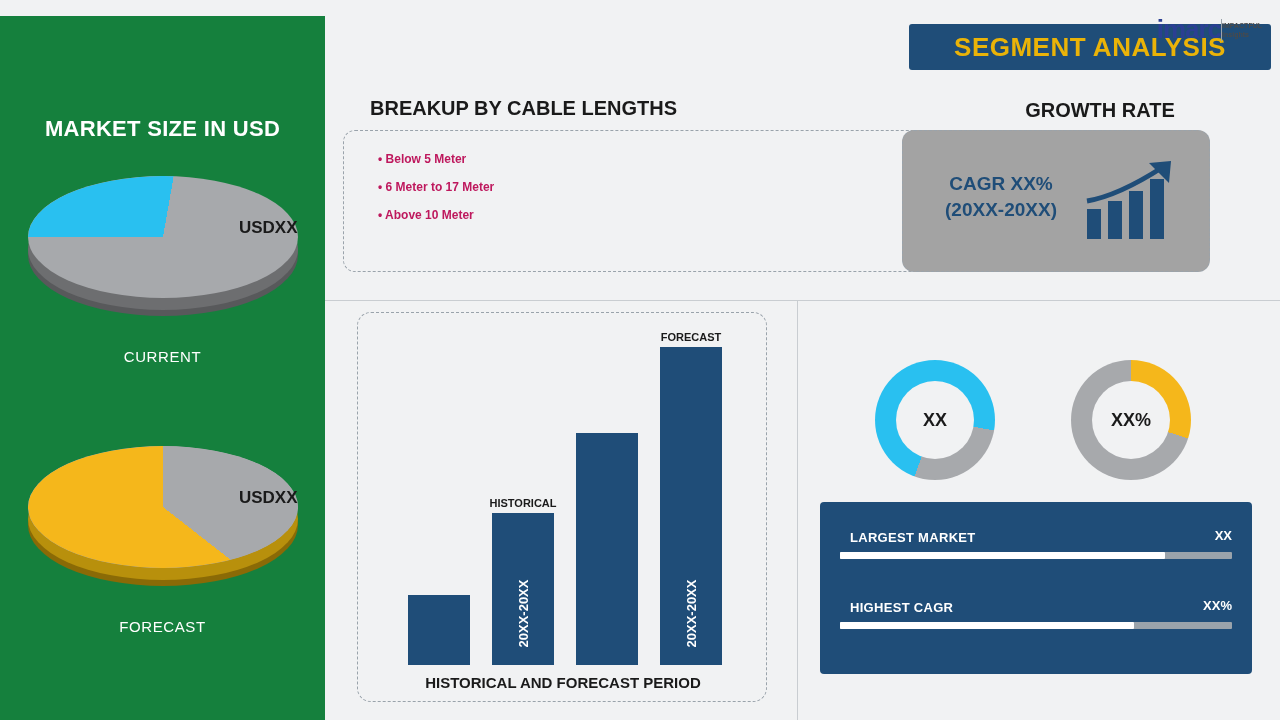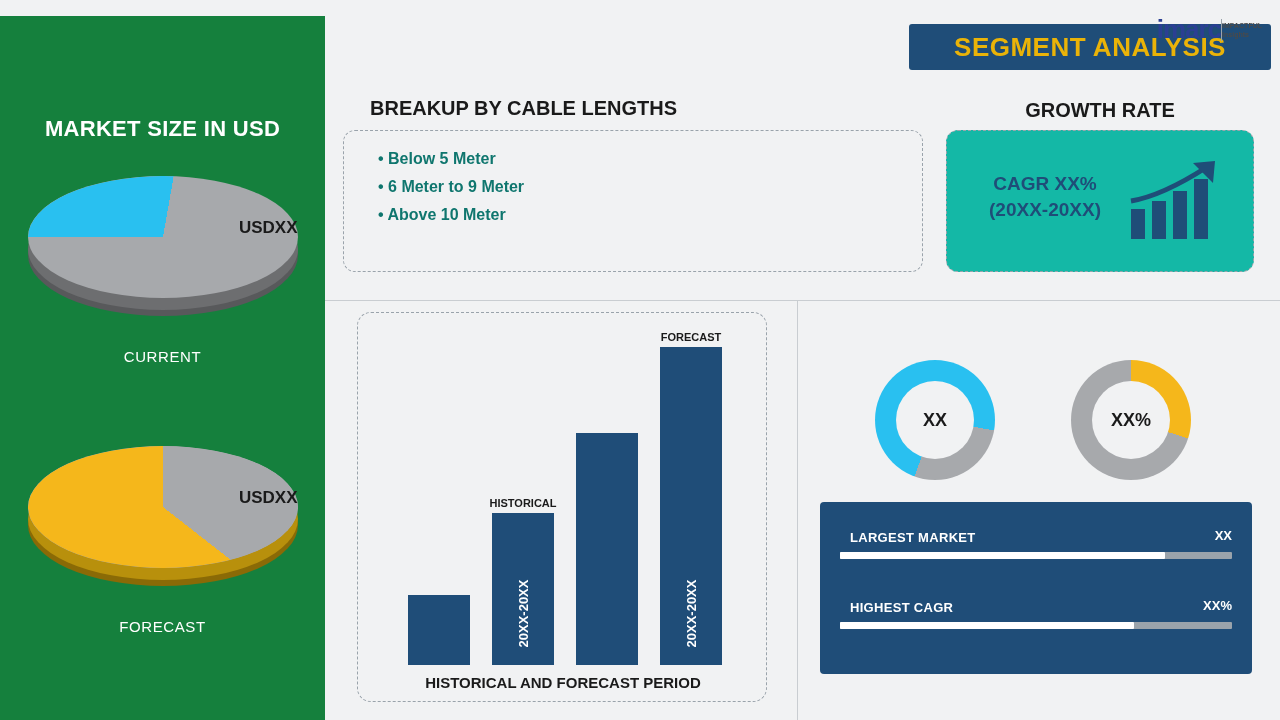--- a/index.html
+++ b/index.html
@@ -82,27 +82,27 @@
   #head-breakup { left: 370px; top: 97px; }
   #head-growth { left: 945px; top: 99px; width: 310px; text-align: center; }
 
   
   #breakup-box {
     position: absolute; left: 343px; top: 130px; width: 580px; height: 142px;
     border: 1.5px dashed #9aa3ab; border-radius: 12px; background: #f1f2f3;
     padding: 14px 0 0 34px;
   }
   .bullet-item {
-    color: #0f766e; font-size: 16px; font-weight: bold; line-height: 28px;
+    color: #be185d; font-size: 12px; font-weight: bold; line-height: 28px;
   }
   .bullet-item::before { content: "•  "; }
 
   #growth-box {
-    position: absolute; left: 946px; top: 130px; width: 308px; height: 142px;
-    border: 1.5px dashed #9aa3ab; border-radius: 12px; background: #14b8a6;
+    position: absolute; left: 902px; top: 130px; width: 308px; height: 142px;
+    border: 1.5px dashed #9aa3ab; border-radius: 12px; background: #a3a3a3;
   }
   #cagr-text {
     position: absolute; left: 18px; top: 40px; width: 160px;
     color: #1f4d78; font-size: 19px; font-weight: bold; line-height: 26px;
     text-align: center;
   }
   #cagr-chart { position: absolute; right: 22px; bottom: 30px; width: 104px; height: 80px; }
 
   
   #div-h { position: absolute; left: 325px; top: 300px; width: 955px; height: 1px; background: #c9cdd1; }
@@ -206,21 +206,21 @@
         <div>Insights</div>
       </span>
     </div>
   </div>
 
   <div class="sec-head" id="head-breakup">BREAKUP BY CABLE LENGTHS</div>
   <div class="sec-head" id="head-growth">GROWTH RATE</div>
 
   <div id="breakup-box">
     <div class="bullet-item">Below 5 Meter</div>
-    <div class="bullet-item">6 Meter to 9 Meter</div>
+    <div class="bullet-item">6 Meter to 17 Meter</div>
     <div class="bullet-item">Above 10 Meter</div>
   </div>
 
   <div id="growth-box">
     <div id="cagr-text">
       <div>CAGR XX%</div>
       <div>(20XX-20XX)</div>
     </div>
     <div id="cagr-chart">
       <svg width="104" height="80" viewBox="0 0 104 80">

